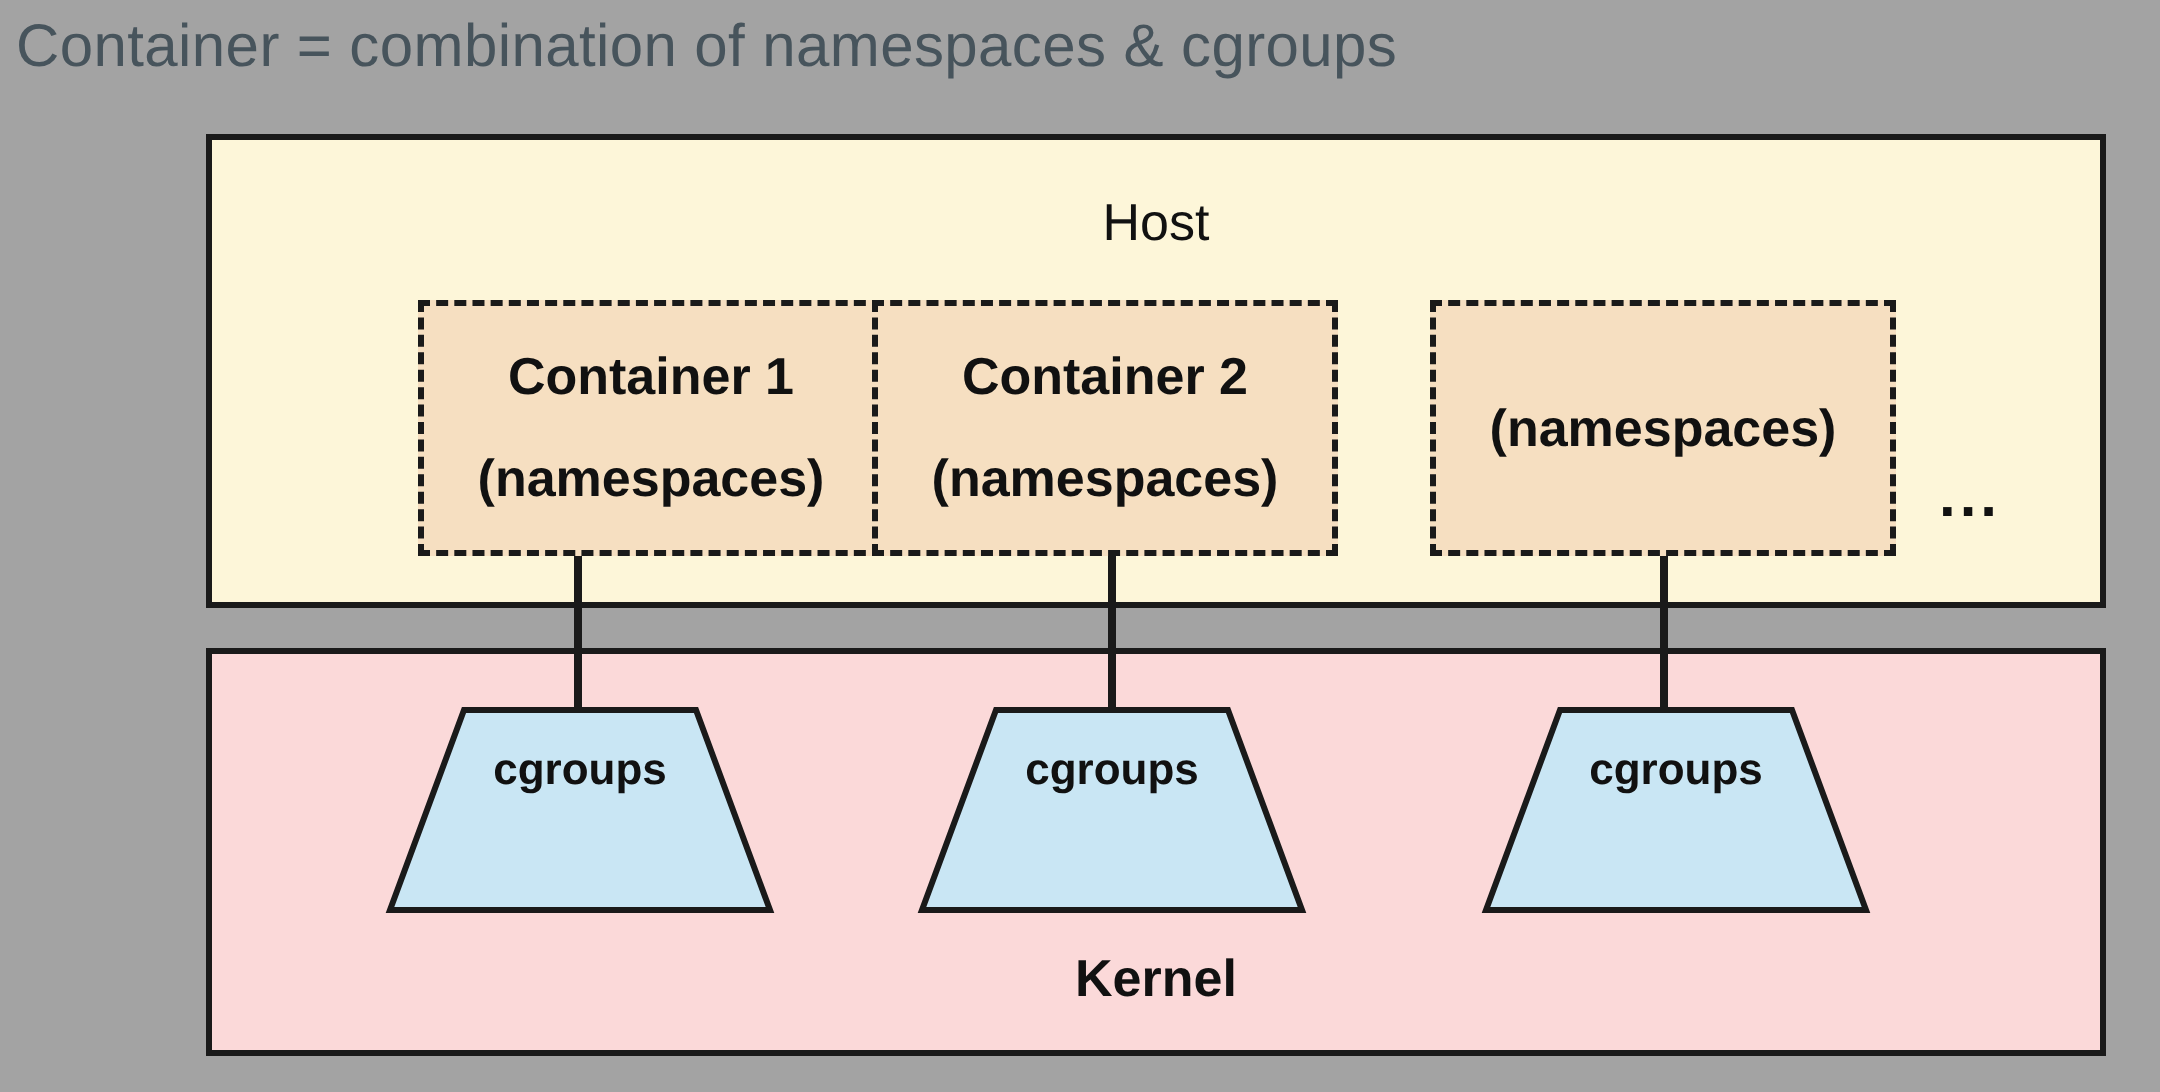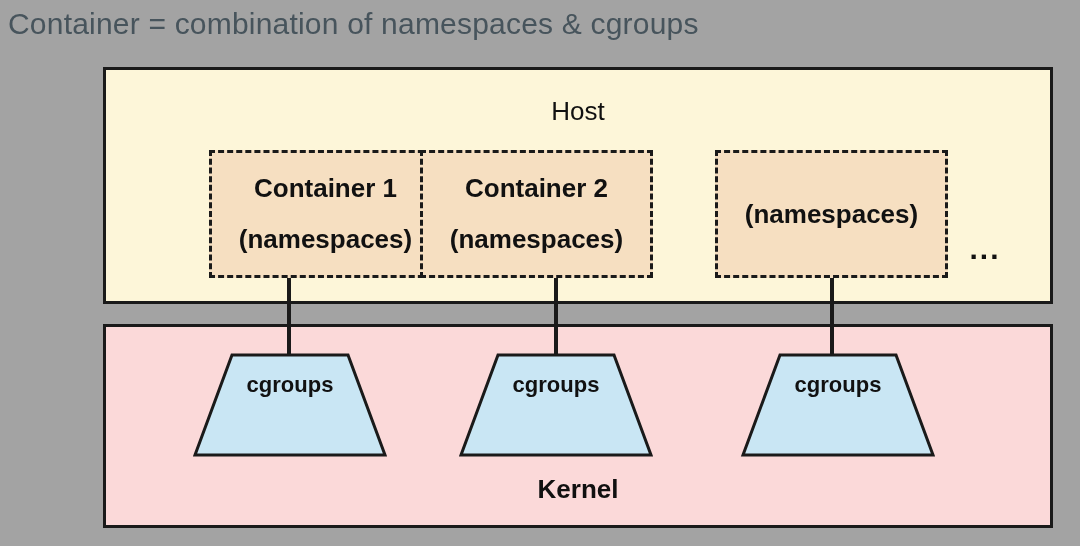--- a/index.html
+++ b/index.html
@@ -42,21 +42,21 @@
     background:var(--container-bg);
     border:3px dashed var(--border);
     display:flex;flex-direction:column;
     justify-content:space-evenly;align-items:center;
     z-index:2;
   }
   .container-box .line{
     font-size:26px;font-weight:600;color:#111;white-space:nowrap;
   }
   .c1{left:161px;margin-left:48px;}
-  .c2{left:420px;}
+  .c2{left:436px;}
   .c3{left:715px;}
   .ellipsis{
     position:absolute;left:963px;top:232px;width:44px;
     text-align:center;
     font-size:30px;font-weight:700;color:#111;
     letter-spacing:2px;
   }
   .connector{
     position:absolute;top:277px;width:4px;height:84px;
     background:var(--border);

